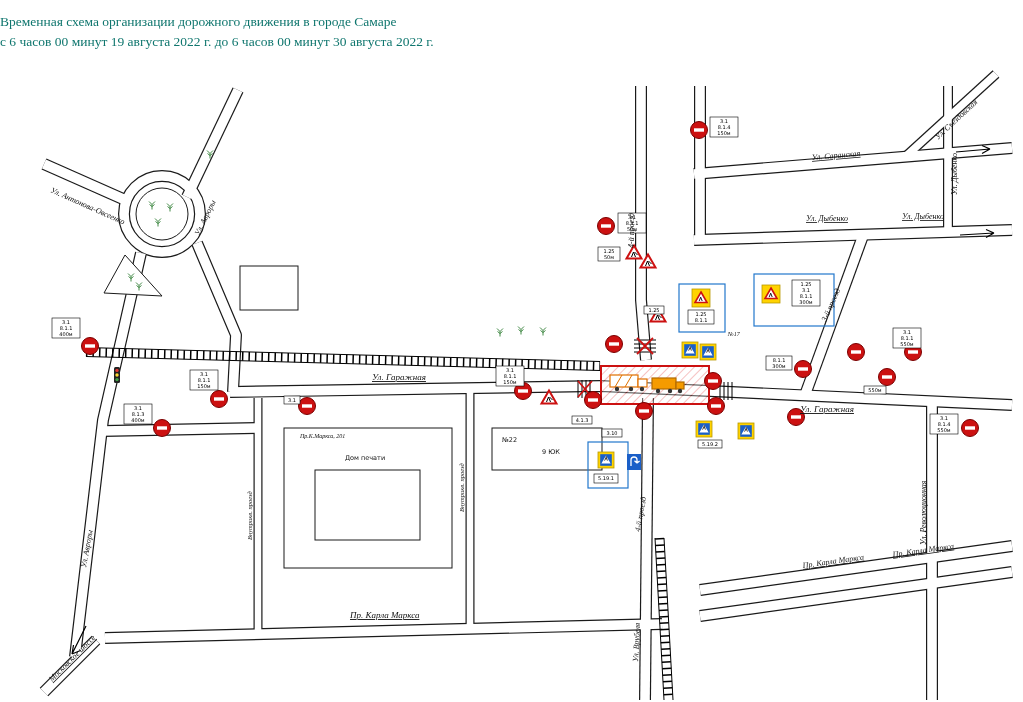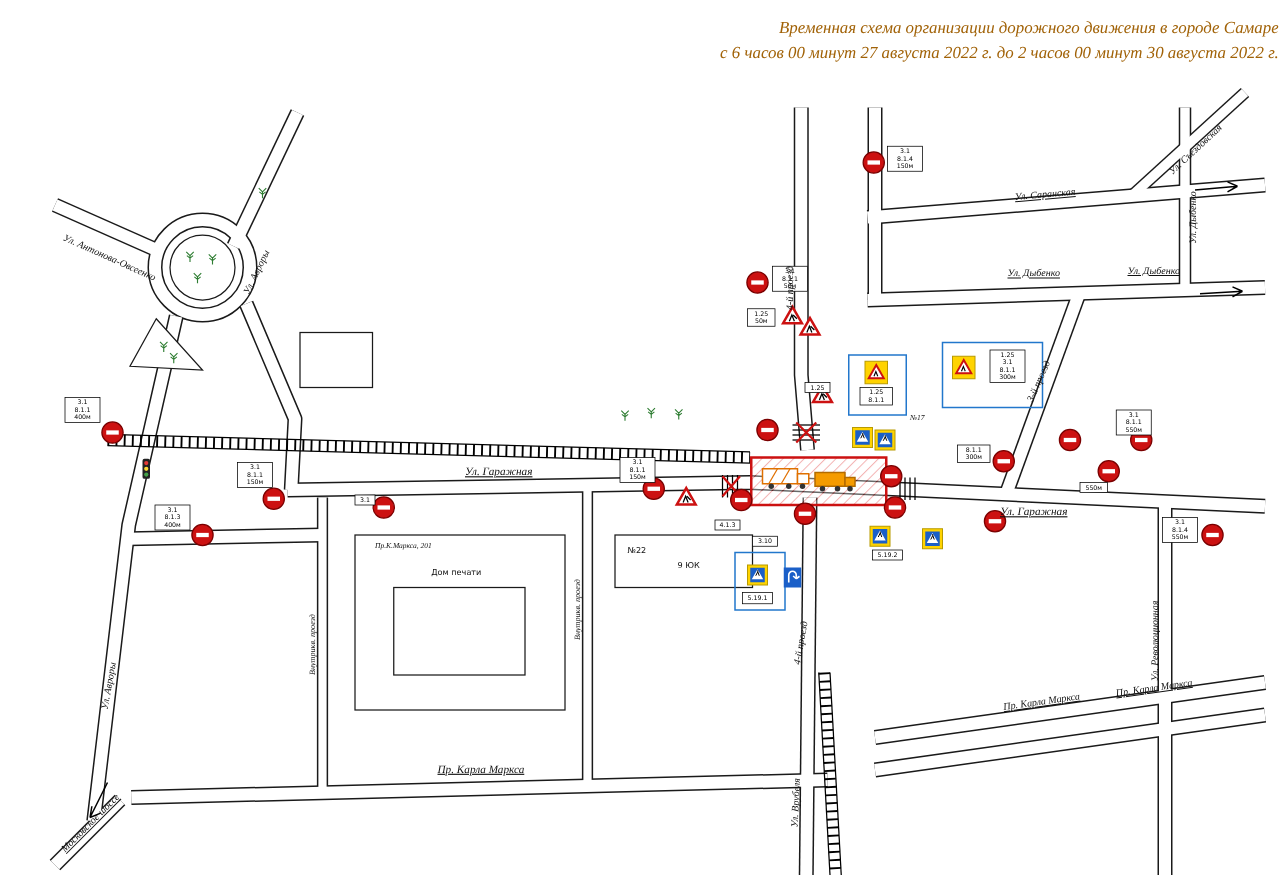--- a/index.html
+++ b/index.html
@@ -1,36 +1,36 @@
 <!DOCTYPE html>
 <html><head>
 <meta charset="utf-8">
 <style>
   html,body{margin:0;padding:0;background:#fff;}
   .page{position:relative;width:1023px;height:702px;background:#fff;overflow:hidden;
         font-family:"Liberation Serif",serif;}
-  .title{position:absolute;top:12px;left:0;width:100%;text-align:right;color:#a16207;
-         font-size:13.5px;line-height:1.5;font-style:italic;}
+  .title{position:absolute;top:12px;left:0;width:100%;text-align:left;color:#0f766e;
+         font-size:13.5px;line-height:1.5;}
   svg{position:absolute;top:0;left:0;}
   .street{font:italic 8px "Liberation Serif",serif;fill:#111;}
   .streetB{font:italic 9px "Liberation Serif",serif;fill:#111;}
   .u{text-decoration:underline;}
   .bldg{font:6.5px "DejaVu Sans",sans-serif;fill:#111;}
   .bldgI{font:italic 6px "Liberation Serif",serif;fill:#111;}
   .plate rect{fill:#fff;stroke:#000;stroke-width:.6;}
   .plate text{font:5px "DejaVu Sans",sans-serif;text-anchor:middle;fill:#000;}
 </style>
 </head>
 <body>
 
 <div class="page">
 
   <div class="title">
     <div>Временная схема организации дорожного движения в городе Самаре</div>
-    <div>с 6 часов 00 минут 27 августа 2022 г. до 2 часов 00 минут 30 августа 2022 г.</div>
+    <div>с 6 часов 00 минут 19 августа 2022 г. до 6 часов 00 минут 30 августа 2022 г.</div>
   </div>
 
   <svg width="1023" height="702" viewBox="0 0 1023 702" xmlns="http://www.w3.org/2000/svg">
 
     <defs>
       <g id="noentry">
         <circle r="8.5" fill="#cc1111" stroke="#7a0000" stroke-width="1"></circle>
         <rect x="-5" y="-1.7" width="10" height="3.4" fill="#fff"></rect>
       </g>
       <g id="roadworks">

